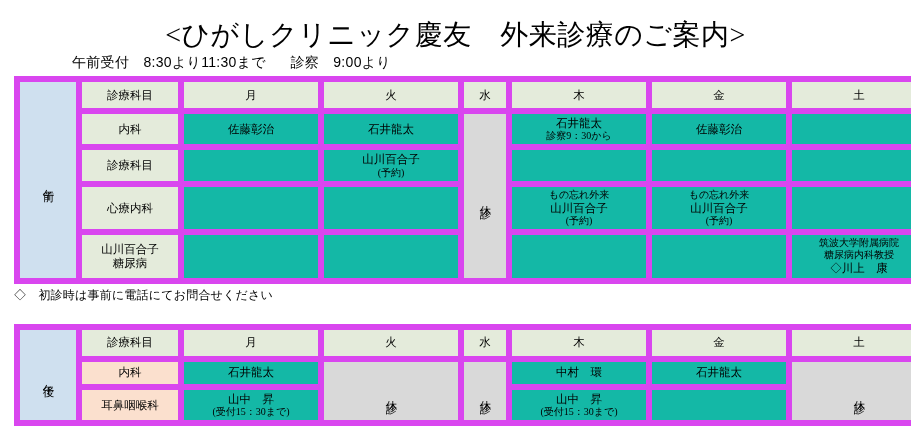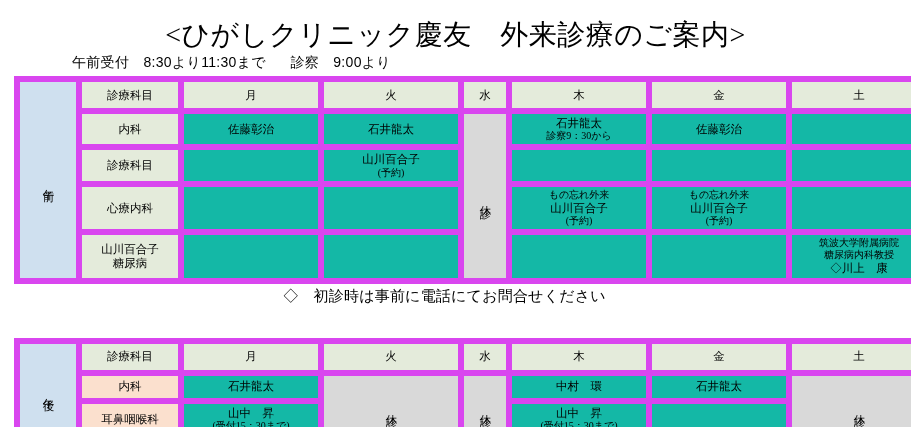--- a/index.html
+++ b/index.html
@@ -77,23 +77,23 @@
   .sub {
     font-size: 10px;
     display: block;
     line-height: 1.2;
   }
   .name { display: block; }
   .am-row { height: 30px; }
   .am-row-tall { height: 40px; }
   .pm-row { height: 28px; }
   .footnote {
-    font-size: 15px;
-    text-align: center;
-    margin: 3px 22px 16px 0;
+    font-size: 12px;
+    text-align: left;
+    margin: 3px 22px 4px 0;
     letter-spacing: 0.2px;
   }
   .vgap { height: 16px; }
   .wrap-v {
     writing-mode: vertical-rl;
     text-orientation: upright;
     display: inline-block;
     line-height: 1.15;
     letter-spacing: 2px;
   }

